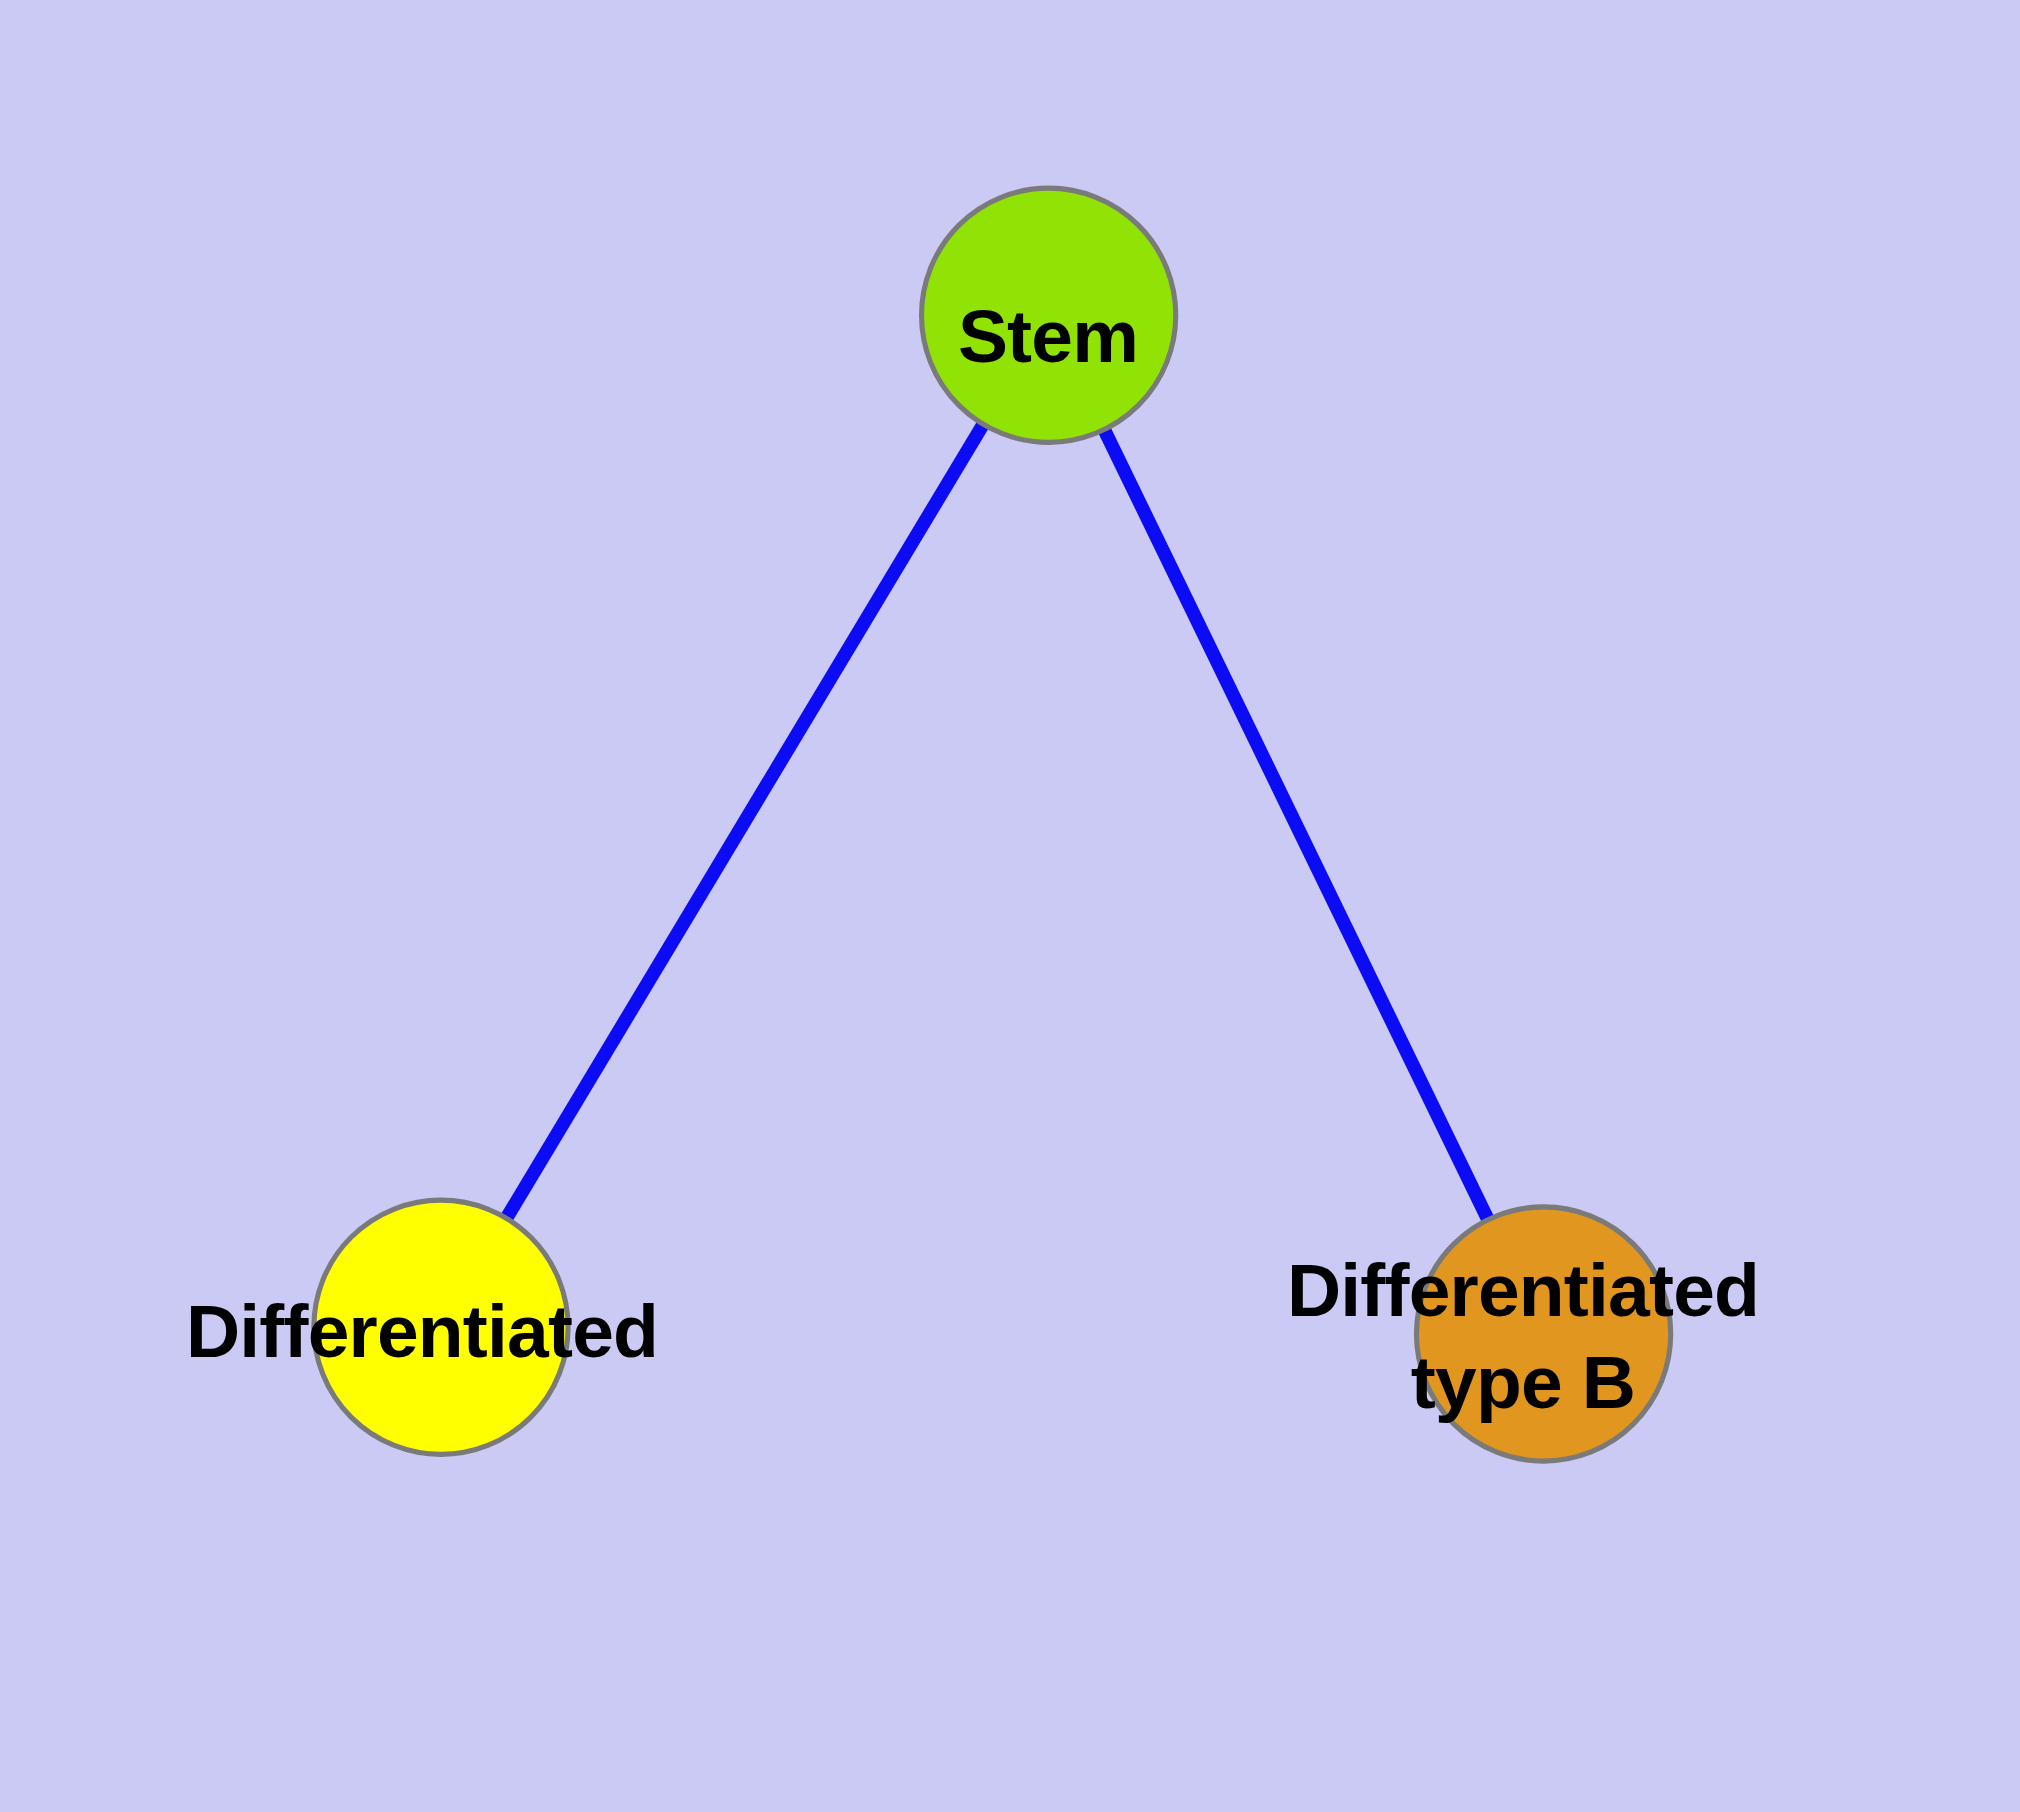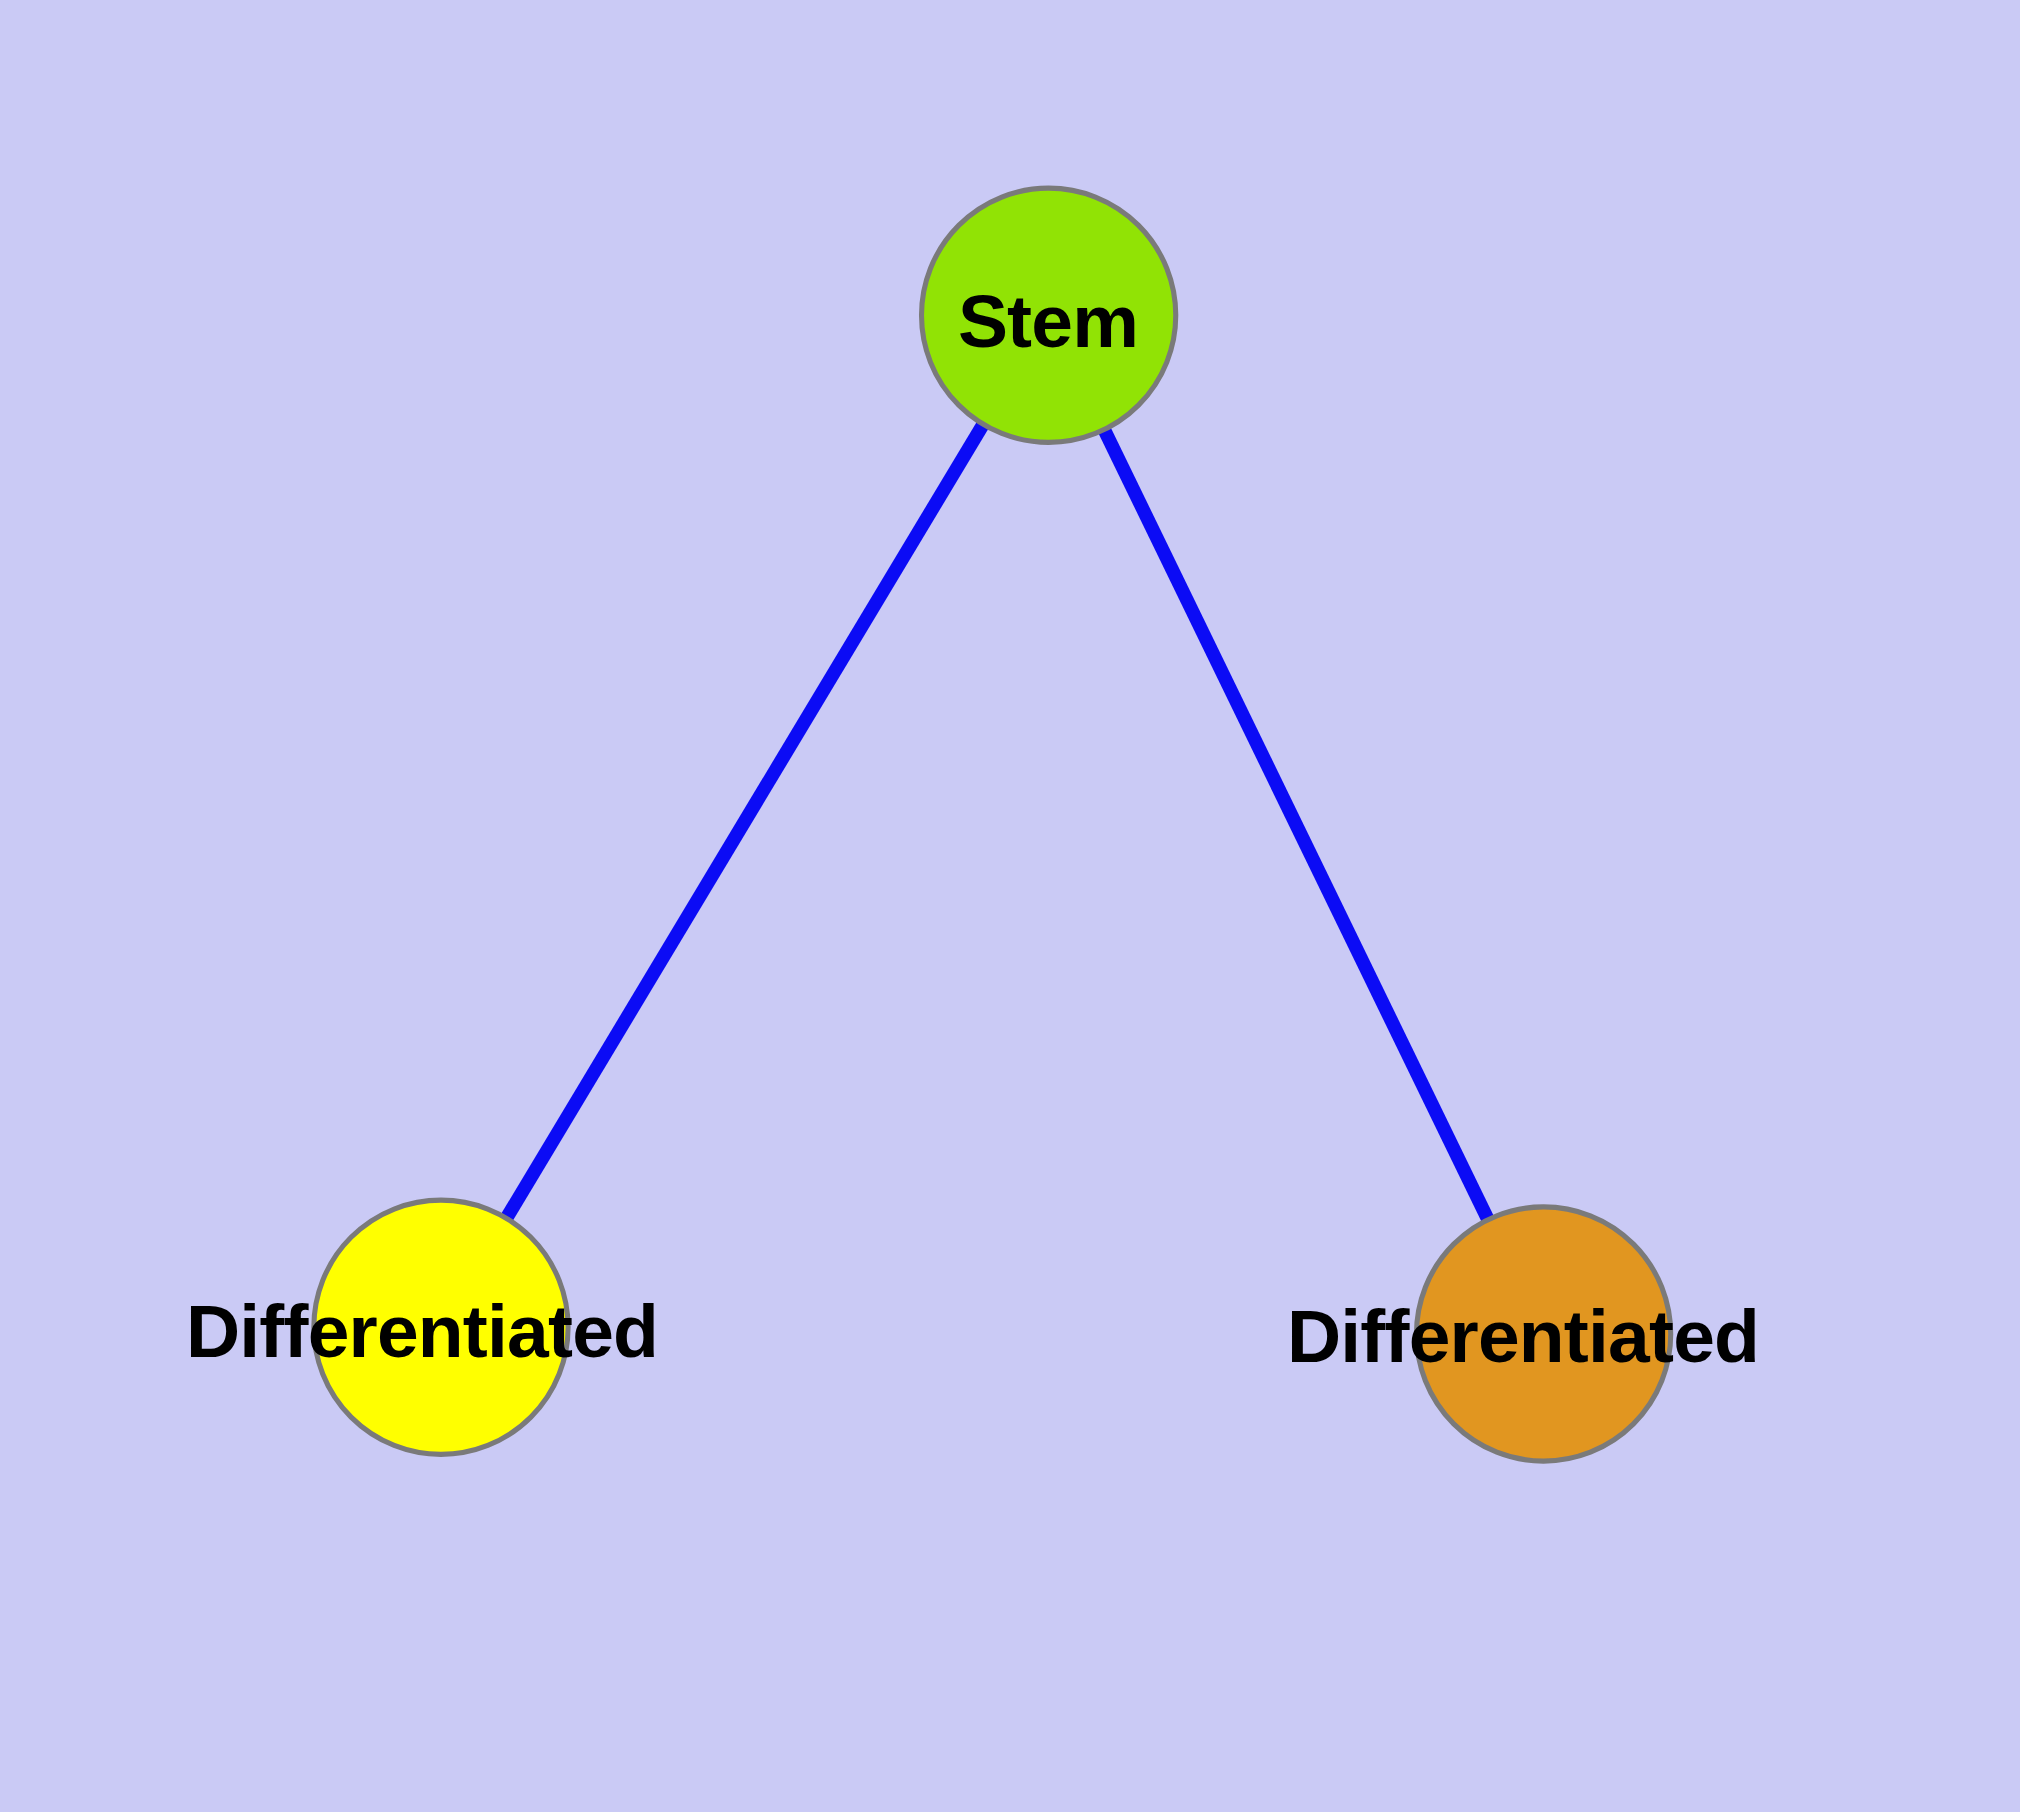--- a/index.html
+++ b/index.html
@@ -33,21 +33,21 @@
     position: absolute;
     transform: translate(-50%, -50%);
     text-align: center;
     white-space: nowrap;
     color: #000000;
     font-weight: bold;
     font-size: 75px;
     line-height: 92px;
     letter-spacing: -0.8px;
   }
-  .label-stem   { left: 1048px; top: 321px;  }
+  .label-stem   { left: 1048px; top: 336px;  }
   .label-type-a { left: 422px;  top: 1331px; }
   .label-type-b { left: 1523px; top: 1336px; }
 </style>
 </head>
 <body>
 
 <div class="canvas">
 
   <svg class="graph-svg" viewBox="0 0 2384 2138">
 
@@ -62,16 +62,17 @@
   <div class="node-label label-stem">
     <div>Stem</div>
   </div>
 
   <div class="node-label label-type-a">
     <div>Differentiated</div>
   </div>
 
   <div class="node-label label-type-b">
     <div>Differentiated</div>
+    <div>type B</div>
   </div>
 
 </div>
 
 
 </body></html>

